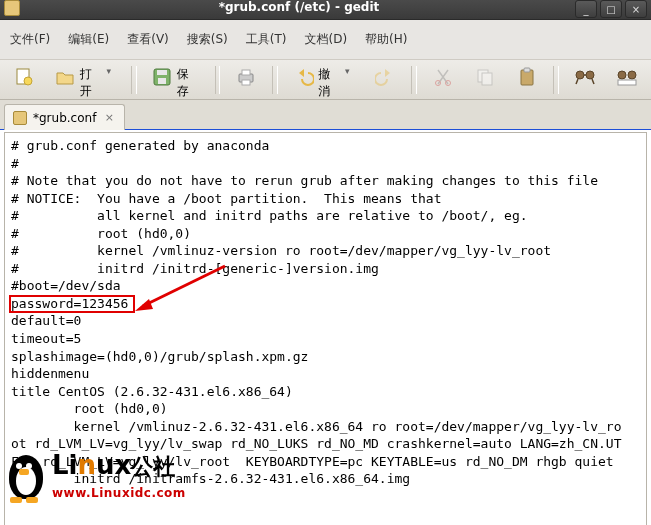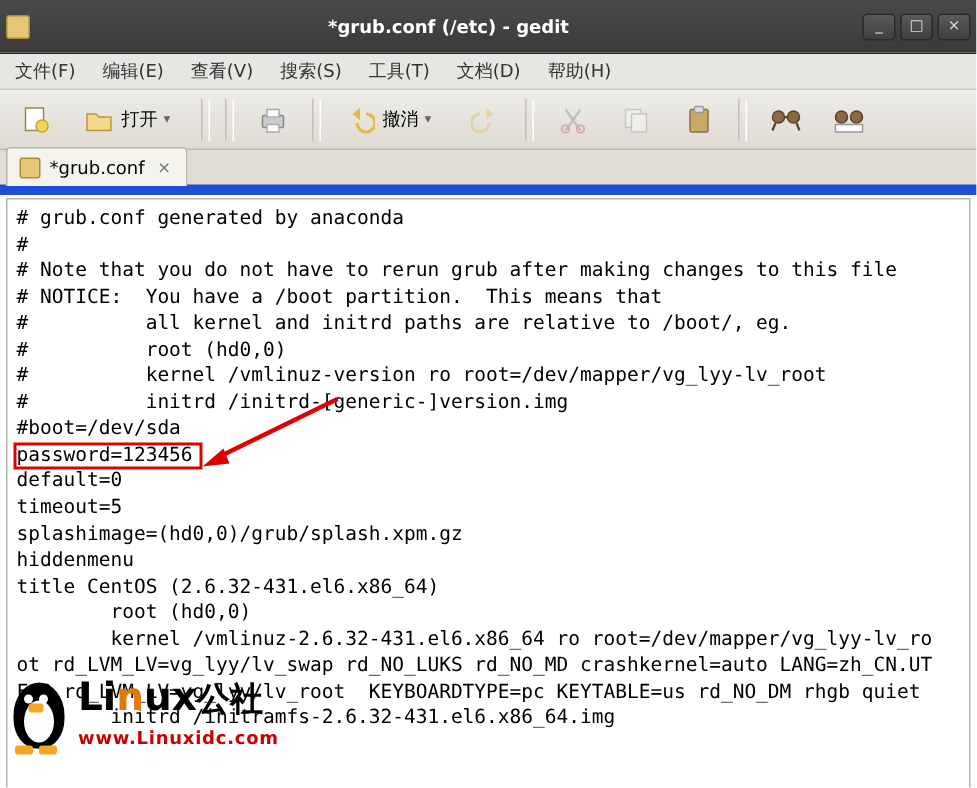--- a/index.html
+++ b/index.html
@@ -1,28 +1,28 @@
 <!DOCTYPE html>
 <html><head>
 <meta charset="utf-8">
 <style>
 * { box-sizing: border-box; margin: 0; padding: 0; }
 body { font-family: "DejaVu Sans", sans-serif; font-size: 12px; background: #ffffff; width: 651px; height: 525px; overflow: hidden; position: relative; }
-.titlebar { height: 36px; background: linear-gradient(to bottom, #4a4a4a, #3a3a3a); display: flex; align-items: center; padding: 0 4px; color: #fff; border-bottom: 1px solid #2a2a2a; }
+.titlebar { height: 20px; background: linear-gradient(to bottom, #4a4a4a, #3a3a3a); display: flex; padding: 0 4px; color: #fff; border-bottom: 1px solid #2a2a2a; }
 .titlebar .ticon { width: 16px; height: 16px; background: #e6c77a; border: 1px solid #a88b3b; border-radius: 2px; margin-right: 6px; }
 .titlebar .title { flex: 1; text-align: center; font-weight: bold; color: #fff; font-size: 12px; }
 .winbtn { width: 22px; height: 18px; background: linear-gradient(to bottom,#5a5a5a,#3e3e3e); border: 1px solid #2a2a2a; border-radius: 3px; margin-left: 3px; display:flex; align-items:center; justify-content:center; color:#ddd; font-size:10px; }
-.menubar { height: 24px; background: #e8e6e3; display: flex; align-items: center; padding: 0 6px; font-size: 12px; color: #333; gap: 10px; border-bottom: 1px solid #cfcbc4; }
+.menubar { height: 40px; background: #e8e6e3; display: flex; align-items: center; padding: 0 6px; font-size: 12px; color: #333; gap: 10px; border-bottom: 1px solid #cfcbc4; }
 .menuitem { padding: 2px 4px; }
 .toolbar { height: 40px; background: linear-gradient(to bottom,#eeece8,#dedbd3); display: flex; align-items: center; padding: 0 6px; border-bottom: 1px solid #b8b4aa; gap: 6px; }
-.tbtn { height: 30px; display: flex; align-items: center; padding: 0 6px; border: 1px solid transparent; border-radius: 3px; gap: 4px; }
+.tbtn { height: 30px; display: flex; align-items: flex-start; padding: 0 6px; border: 1px solid transparent; border-radius: 3px; gap: 4px; }
 .ticonbox { width: 22px; height: 22px; display:flex; align-items:center; justify-content:center; }
 .sep { width: 6px; height: 28px; border-left: 1px solid #c4c0b7; border-right: 1px solid #fff; margin: 0 2px; }
 .drop { width:10px; color:#666; font-size:9px; }
-.tabbar { height: 30px; background: #e0ddd5; display:flex; align-items:flex-end; padding: 0 4px; border-bottom: 7px solid #1d4ed8;}
+.tabbar { height: 30px; background: #e0ddd5; display:flex; align-items:flex-end; padding: 0 4px; border-bottom: 1px solid #1d4ed8;}
 .tab { height: 26px; background: #f5f3ee; border:1px solid #b8b4aa; border-bottom:none; border-radius: 3px 3px 0 0; display:flex; align-items:center; padding: 0 8px; gap:6px; font-size:12px; margin-bottom:-1px; }
 .tab .ticon2 { width:14px; height:14px; background:#e6c77a; border:1px solid #a88b3b; border-radius:2px;}
 .tab .tclose { width:14px; height:14px; border-radius:2px; display:flex; align-items:center; justify-content:center; color:#777; font-size:11px;}
 .editor-wrap { border: 1px solid #b8b4aa; margin: 2px 4px; height: 430px; background:#fff; position:relative; }
 .editor { font-family: "DejaVu Sans Mono", monospace; font-size: 13px; line-height: 1.35; color: #000; padding: 4px 6px; white-space: pre; position: absolute; inset:0; overflow:hidden; }
 .statusbar { height: 24px; background: #e8e6e3; border-top:1px solid #cfcbc4; display:flex; align-items:center; justify-content:center; padding: 0 10px; font-size:12px; color:#333; gap: 22px;}
 .status-left { margin-right:auto; }
 .highlight { position:absolute; border:2px solid #e00000; }
 .arrow { position:absolute; }
 .arrow line { stroke:#e00000; stroke-width:3; }
@@ -73,20 +73,30 @@
   <div class="tbtn">
     <div class="ticonbox">
       <svg width="20" height="20">
           <path d="M2 6h6l2 2h8v9H2z" fill="#f3d78a" stroke="#b79946"></path>
         </svg>
     </div>
     <span>打开</span>
     <span class="drop">▾</span>
   </div>
   <div class="sep"></div>
+  <div class="tbtn">
+    <div class="ticonbox">
+      <svg width="20" height="20">
+          <rect x="2" y="2" width="16" height="16" rx="2" fill="#7fb36a" stroke="#4f7a3e"></rect>
+          <rect x="5" y="3" width="10" height="5" fill="#e8e8e8"></rect>
+          <rect x="6" y="11" width="8" height="6" fill="#e8e8e8"></rect>
+        </svg>
+    </div>
+    <span>保存</span>
+  </div>
   <div class="sep"></div>
   <div class="tbtn">
     <div class="ticonbox">
       <svg width="20" height="20">
           <rect x="3" y="7" width="14" height="8" rx="1" fill="#ccc" stroke="#888"></rect>
           <rect x="6" y="3" width="8" height="5" fill="#fff" stroke="#aaa"></rect>
           <rect x="6" y="13" width="8" height="5" fill="#fff" stroke="#aaa"></rect>
         </svg>
     </div>
   </div>

